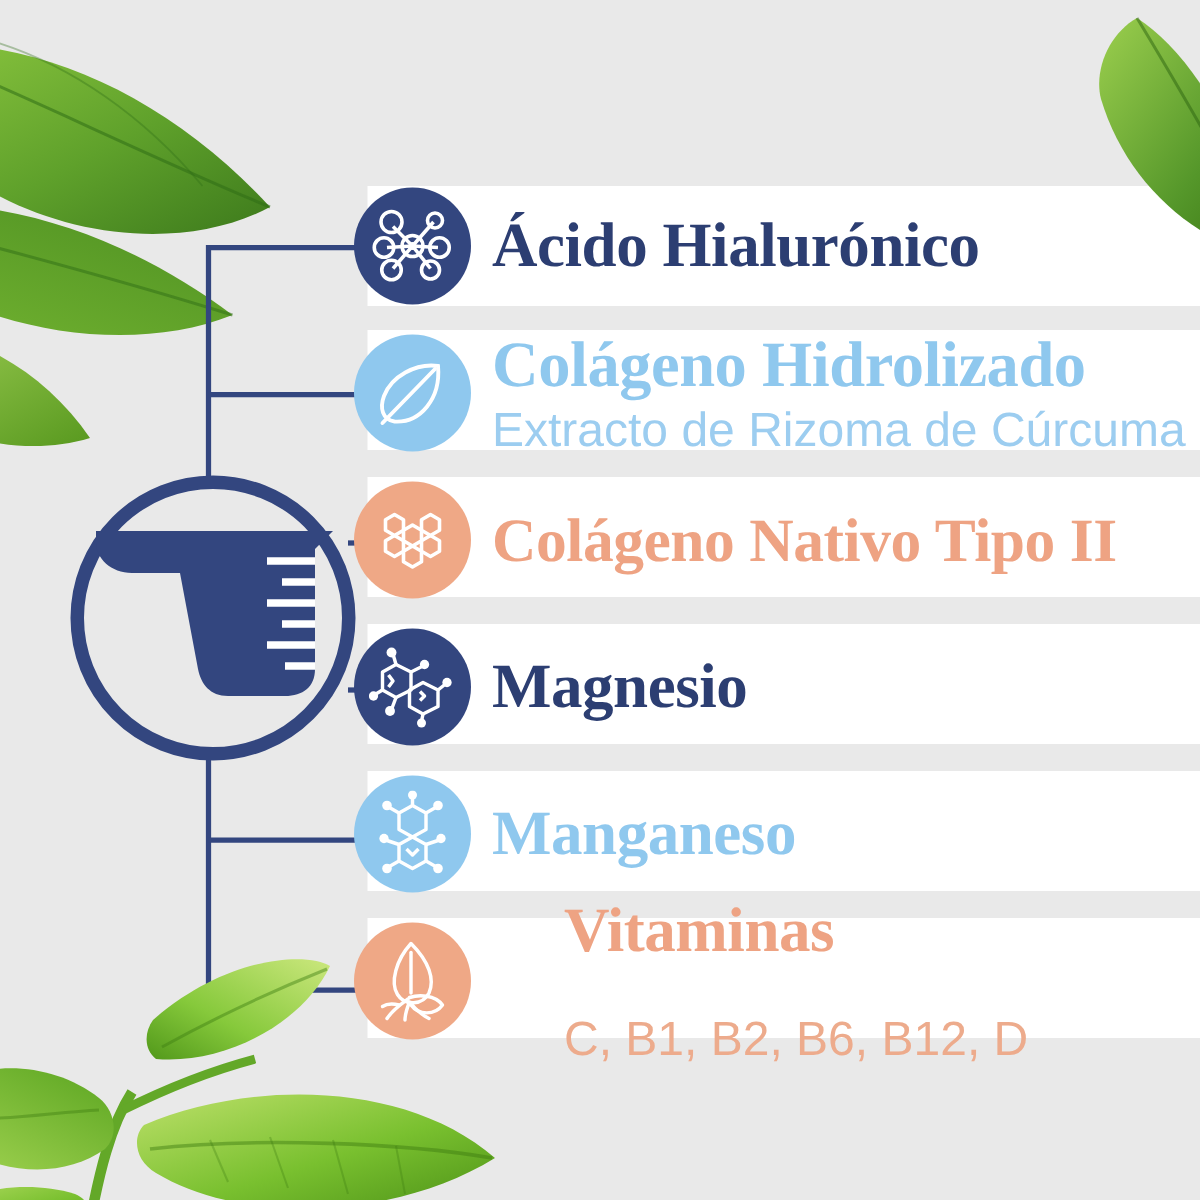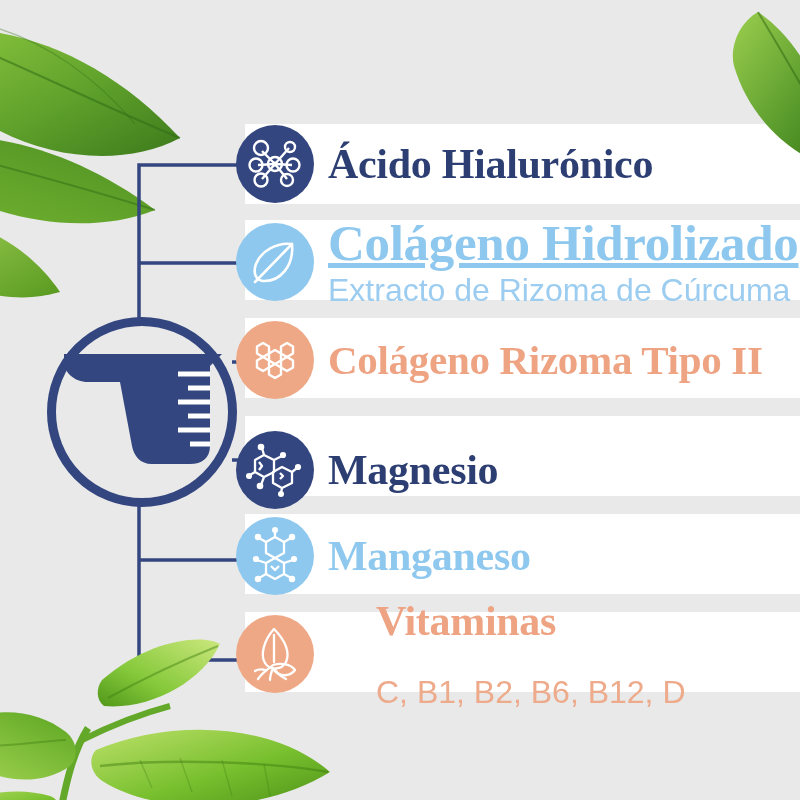--- a/index.html
+++ b/index.html
@@ -39,40 +39,40 @@
 
   
   .row{
     position:absolute;left:236px;height:84px;
     display:flex;align-items:center;
     z-index:8;
   }
   .row.r1{top:122px;}
   .row.r2{top:220px;}
   .row.r3{top:318px;}
-  .row.r4{top:416px;margin-top:12px;}
+  .row.r4{top:416px;}
   .row.r5{top:514px;}
   .row.r6{top:612px;gap:48px;}
 
   .ic{
     width:78px;height:78px;border-radius:50%;
     flex:0 0 78px;display:flex;align-items:center;justify-content:center;
     margin-right:14px;
   }
   .ic svg{display:block;}
 
   .txt{display:flex;flex-direction:column;justify-content:center;line-height:1;}
   .title{
     font-family:"Liberation Serif", serif;
     font-weight:700;
     font-size:42px;
     letter-spacing:-0.3px;
     white-space:nowrap;
   }
-  .row.r2 .title{font-size:51px;text-decoration:underline;}
+  .row.r2 .title{font-size:43px;}
   .row.r3 .title{font-size:41px;}
   .sub{
     font-family:"Liberation Sans", sans-serif;
     font-size:32px;
     font-weight:400;
     margin-top:5px;
     white-space:nowrap;
   }
 
   
@@ -217,21 +217,21 @@
           <polygon points="28,18 34,21.5 34,28.5 28,32 22,28.5 22,21.5"></polygon>
           <polygon points="16,11 22,14.5 22,21.5 16,25 10,21.5 10,14.5"></polygon>
           <polygon points="40,11 46,14.5 46,21.5 40,25 34,21.5 34,14.5"></polygon>
           <polygon points="16,25 22,28.5 22,35.5 16,39 10,35.5 10,28.5"></polygon>
           <polygon points="40,25 46,28.5 46,35.5 40,39 34,35.5 34,28.5"></polygon>
           <polygon points="28,32 34,35.5 34,42.5 28,46 22,42.5 22,35.5"></polygon>
         </g>
       </svg>
     </div>
     <div class="txt">
-      <span class="title peach-tx">Colágeno Rizoma Tipo II</span>
+      <span class="title peach-tx">Colágeno Nativo Tipo II</span>
     </div>
   </div>
 
   <div class="row r4">
     <div class="ic navy-bg">
       <svg width="58" height="58" viewBox="0 0 58 58">
         <g stroke="#ffffff" stroke-width="2.3" fill="none" stroke-linejoin="round">
           <polygon points="18,14 28,19 28,31 18,36 9,31 9,19"></polygon>
           <polygon points="36,26 46,31 46,42 36,47 27,42 27,31"></polygon>
           <line x1="18" y1="14" x2="16" y2="7"></line>

